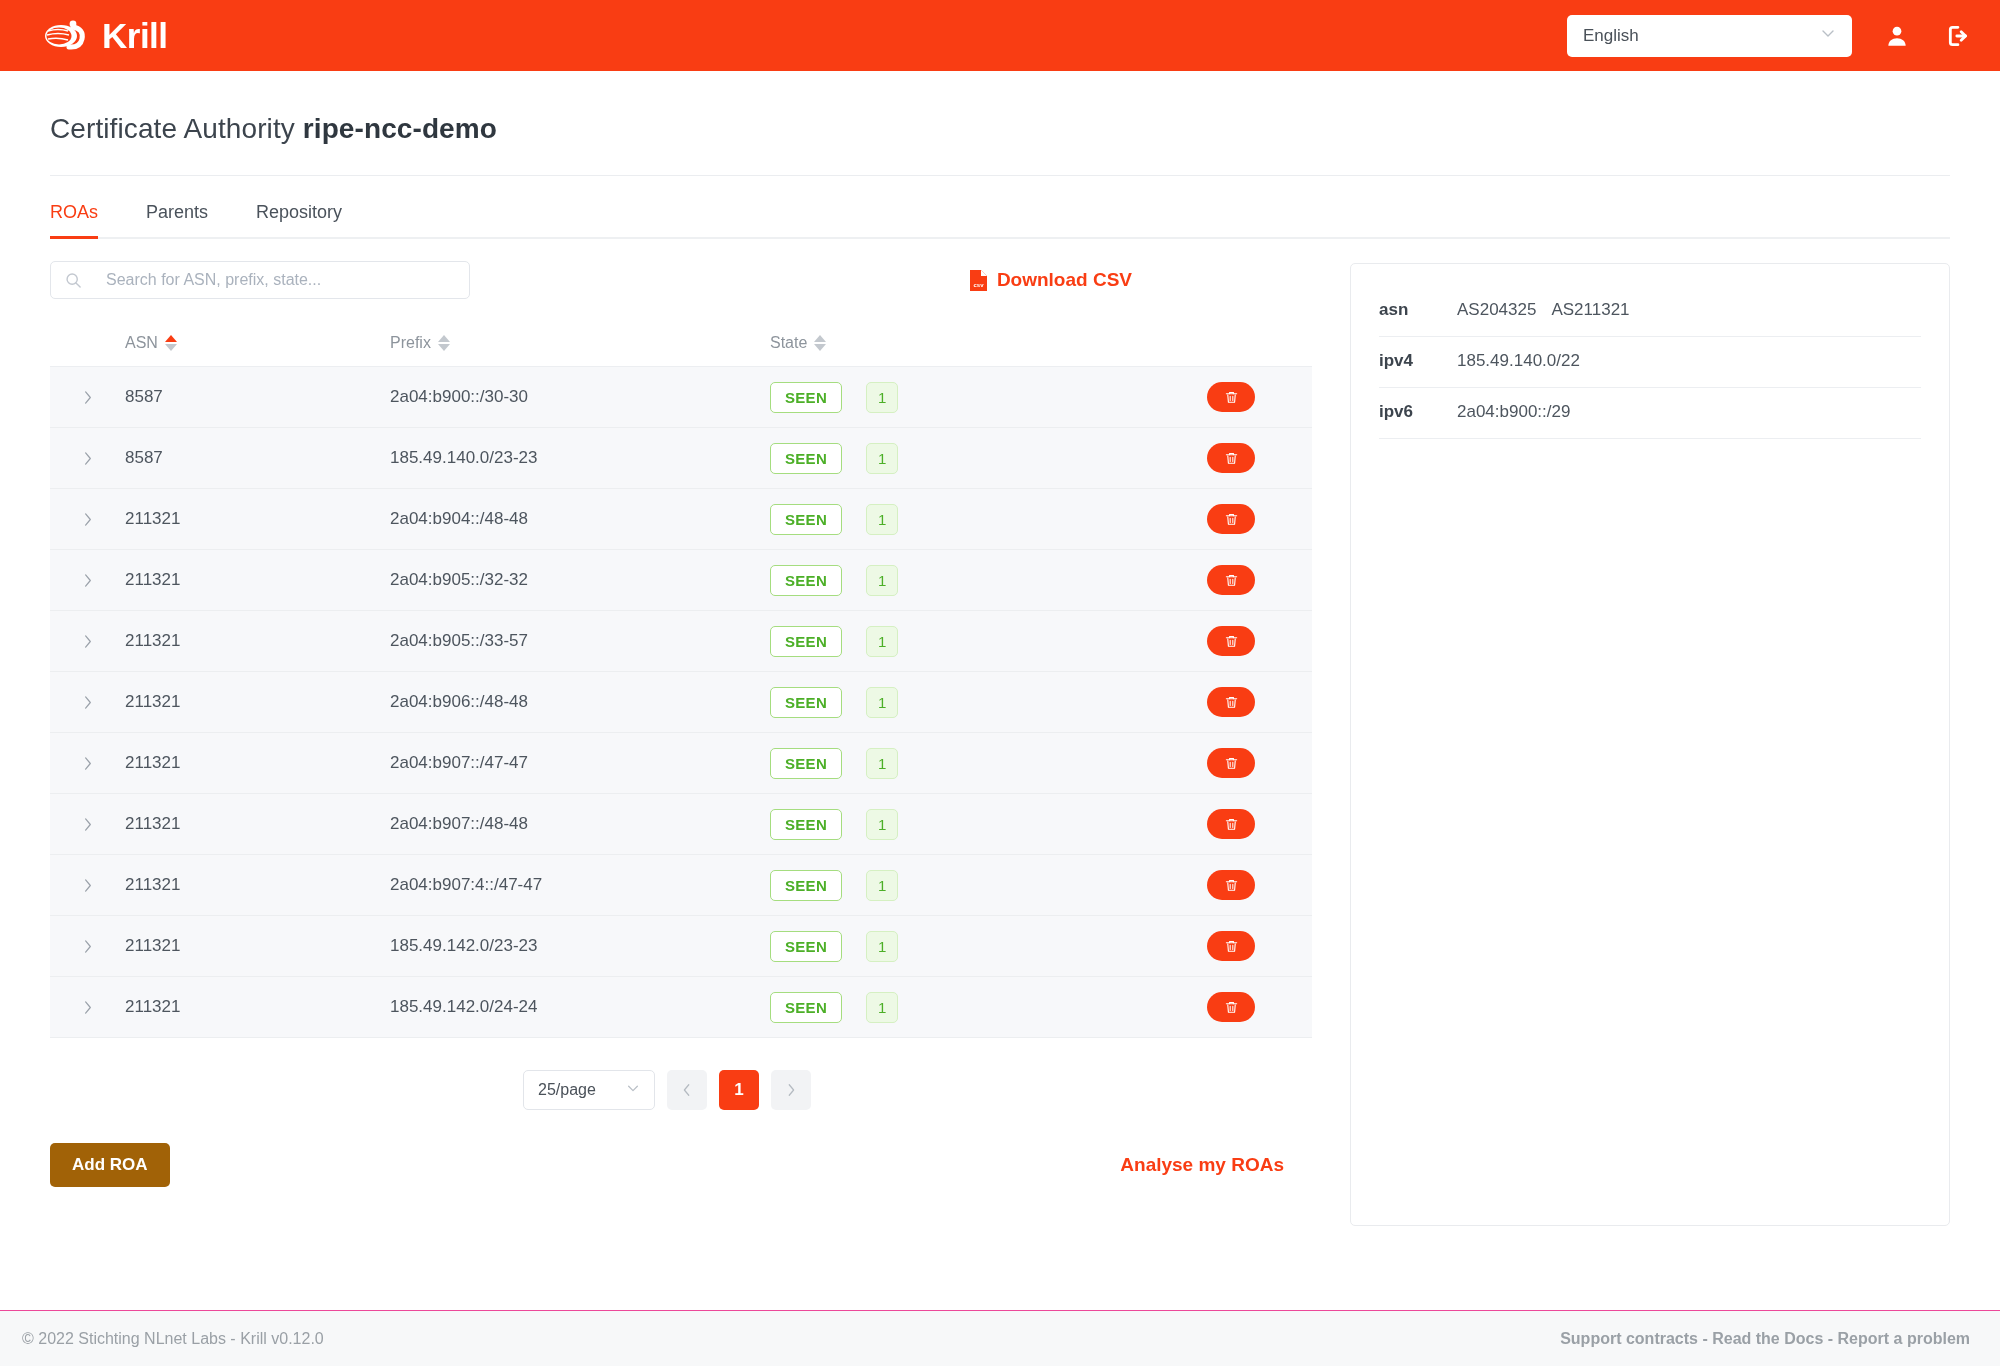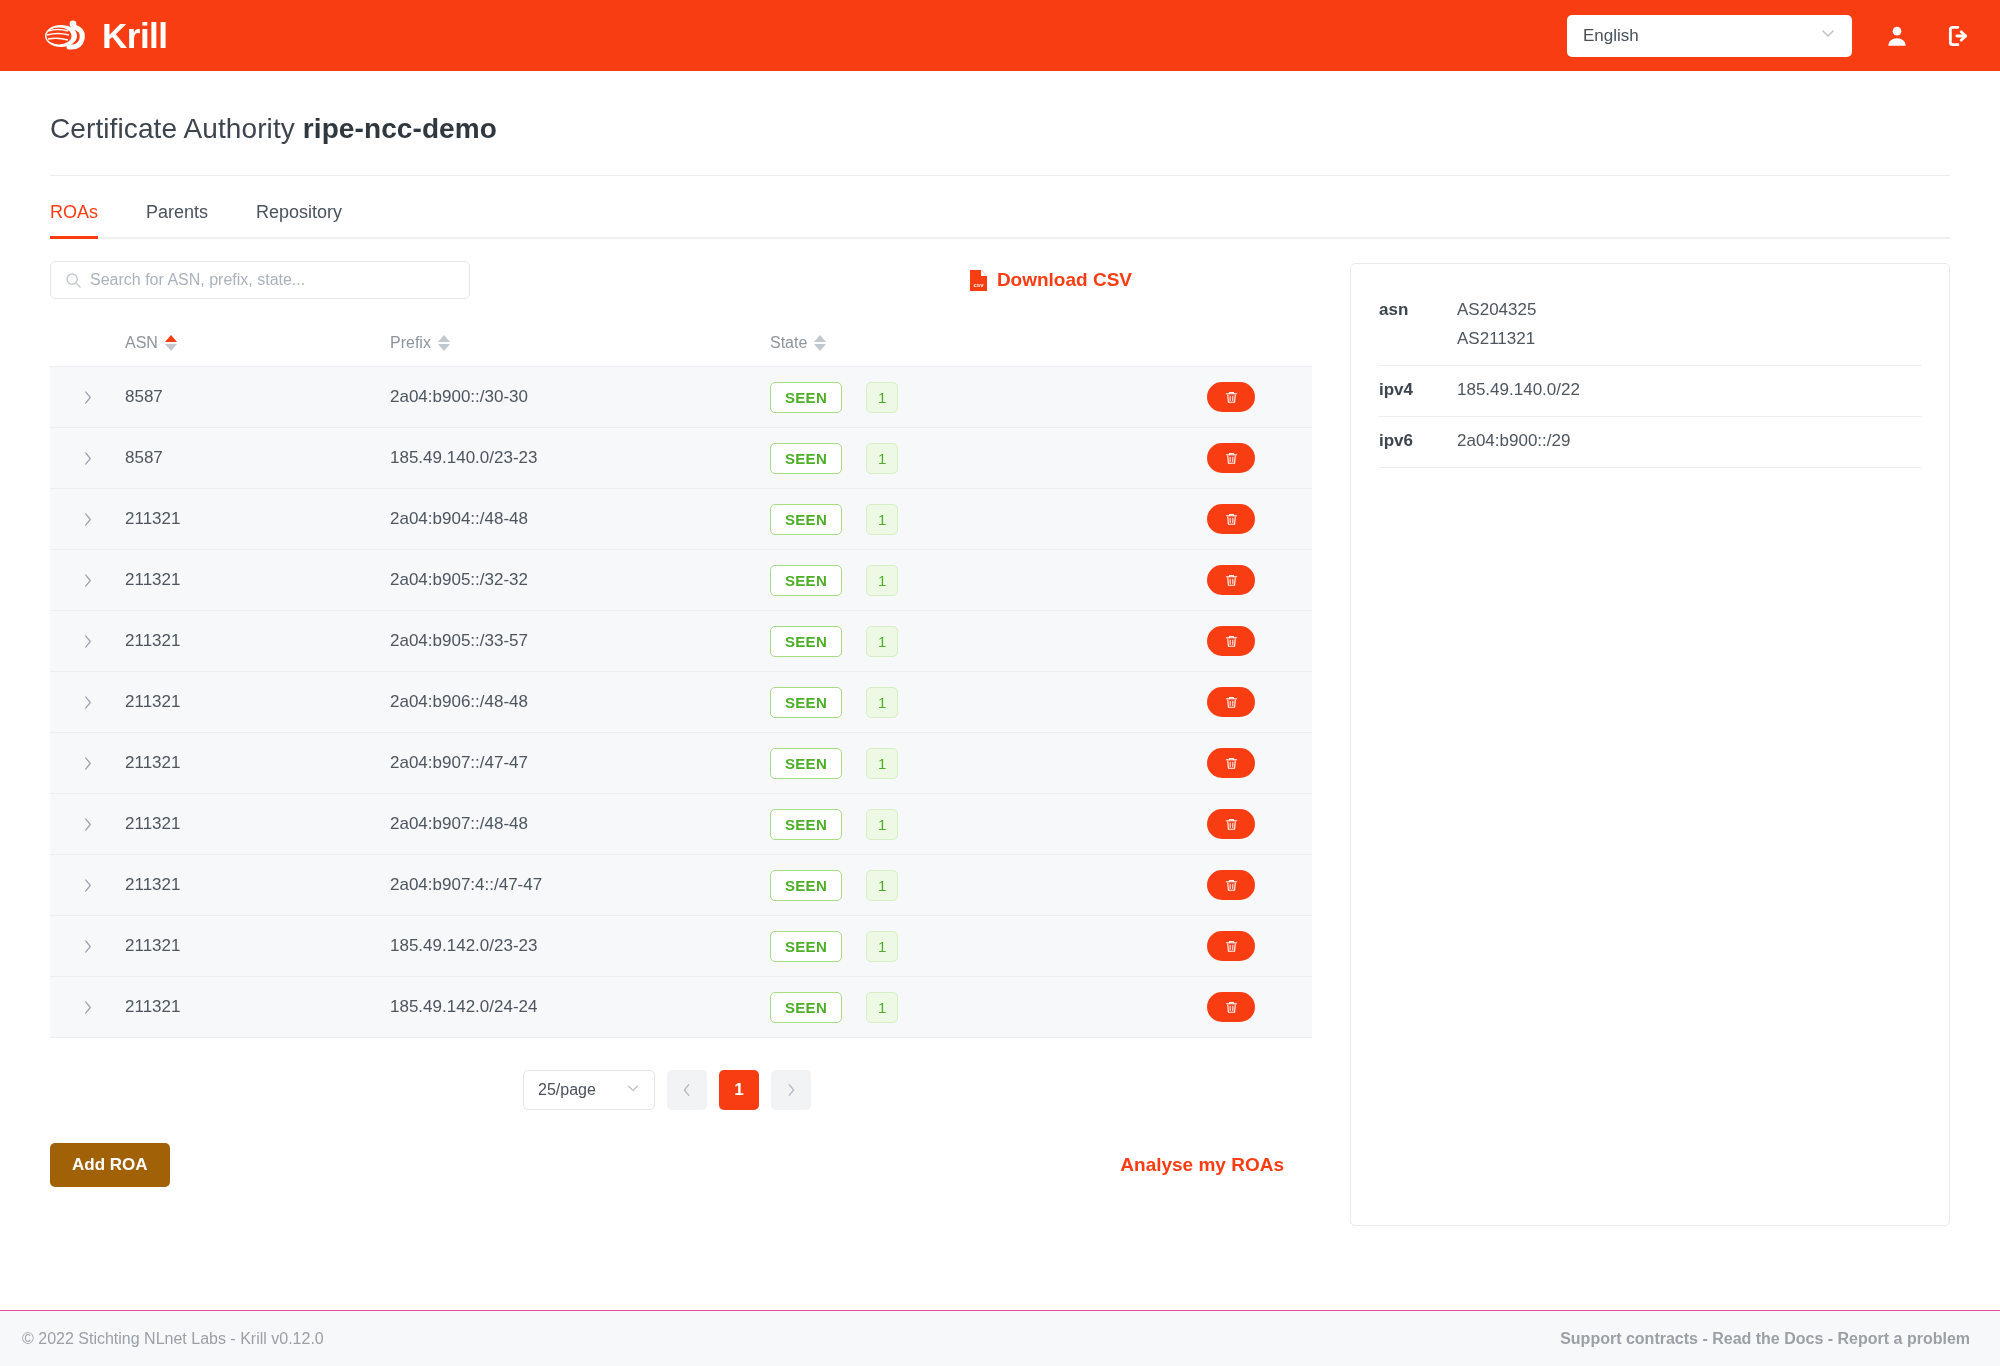--- a/index.html
+++ b/index.html
@@ -127,21 +127,21 @@
     align-items: center;
     padding: 0 14px;
     background: #fff;
   }
   .search-box svg { flex: 0 0 auto; }
   .search-input {
     border: none;
     outline: none;
     font-size: 16px;
     color: #6c757d;
-    margin-left: 6px;
+    margin-left: 22px;
     width: 100%;
     font-family: "Liberation Sans", sans-serif;
   }
   .search-input::placeholder { color: #aab2bd; }
 
   .csv-link {
     margin-left: auto;
     margin-right: 180px;
     display: flex;
     align-items: center;
@@ -302,21 +302,21 @@
     display: flex;
     border-bottom: 1px solid #eceef1;
     padding: 14px 0 16px 0;
   }
   .info-key {
     width: 78px; flex: 0 0 78px;
     font-size: 17px;
     font-weight: bold;
     color: #3c444d;
   }
-  .info-vals { display: flex; flex-direction: column; gap: 9px; }
+  .info-vals { display: flex; flex-direction: row; gap: 15px; }
   .info-val { font-size: 17px; color: #4d555e; }
 
   
   .footer {
     position: absolute;
     left: 0; right: 0; bottom: 0;
     height: 56px;
     background: #f7f8f9;
     border-top: 1px solid #ec4899;
     display: flex;

